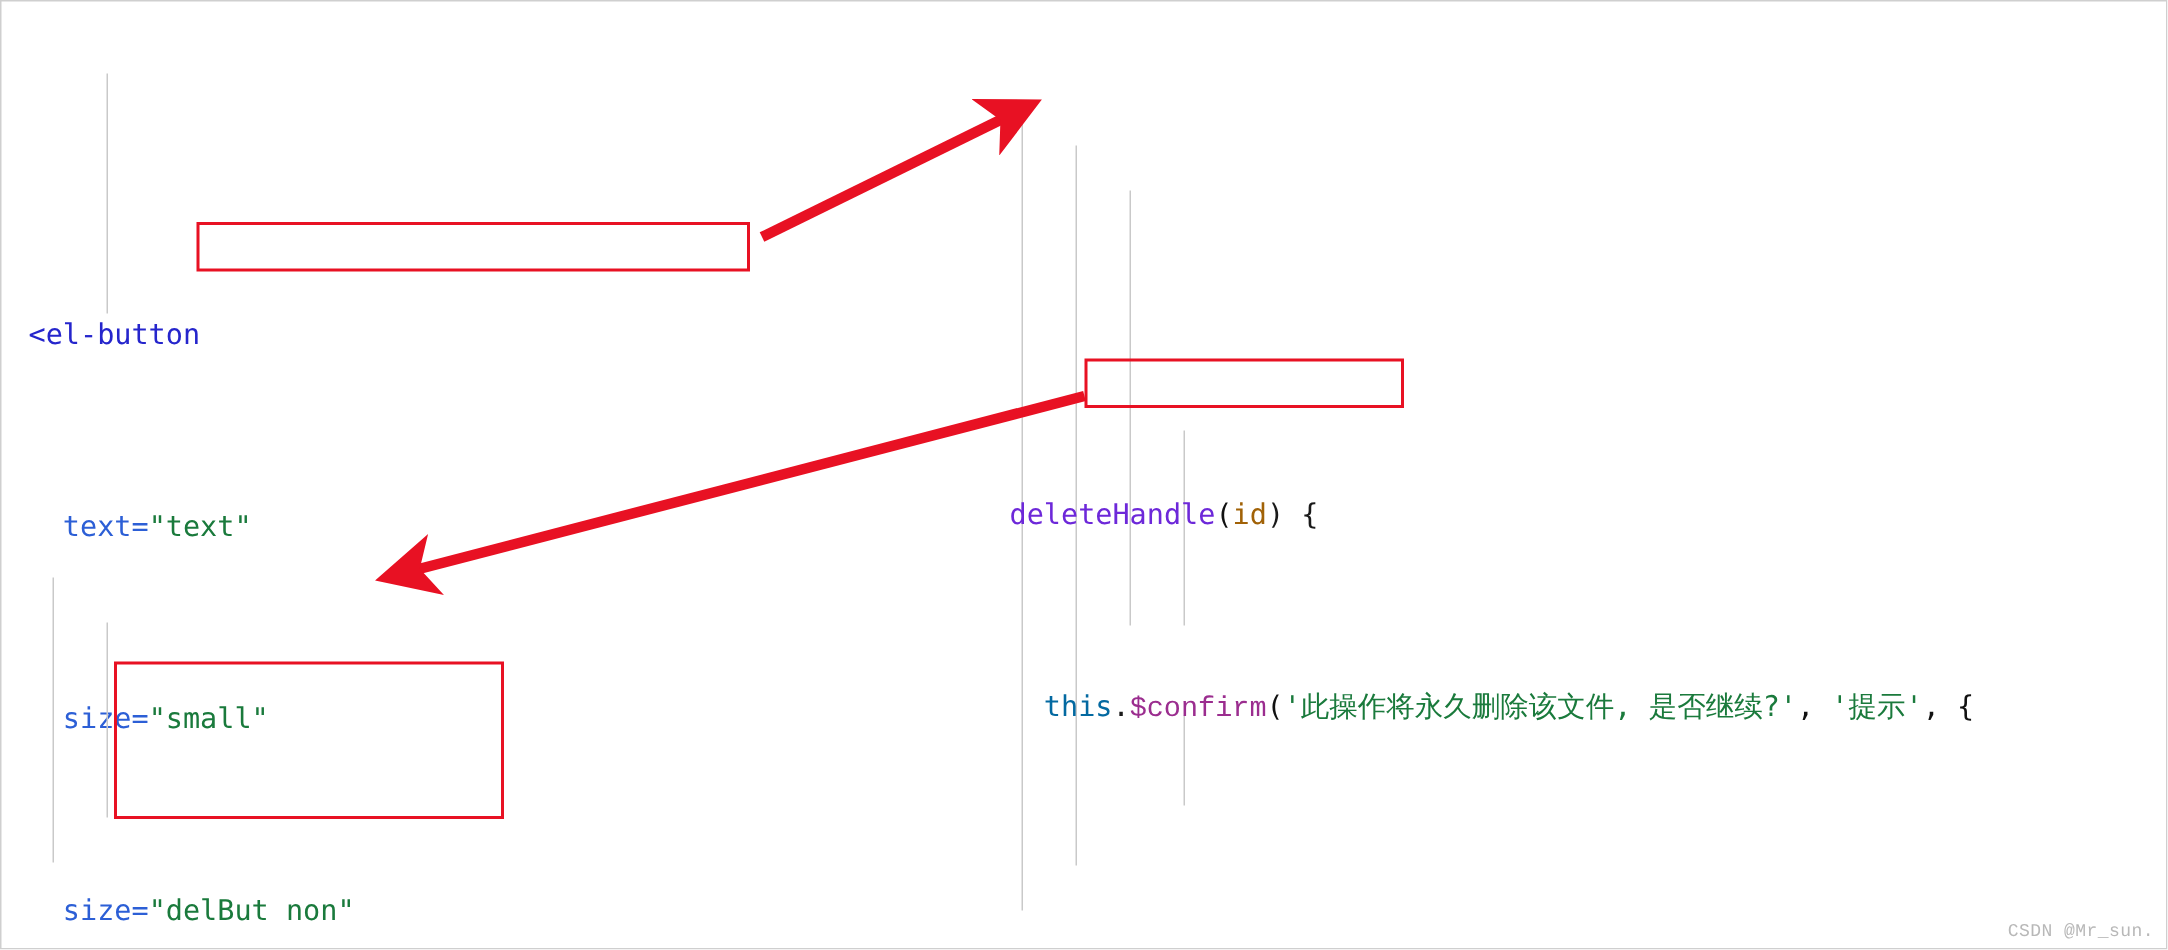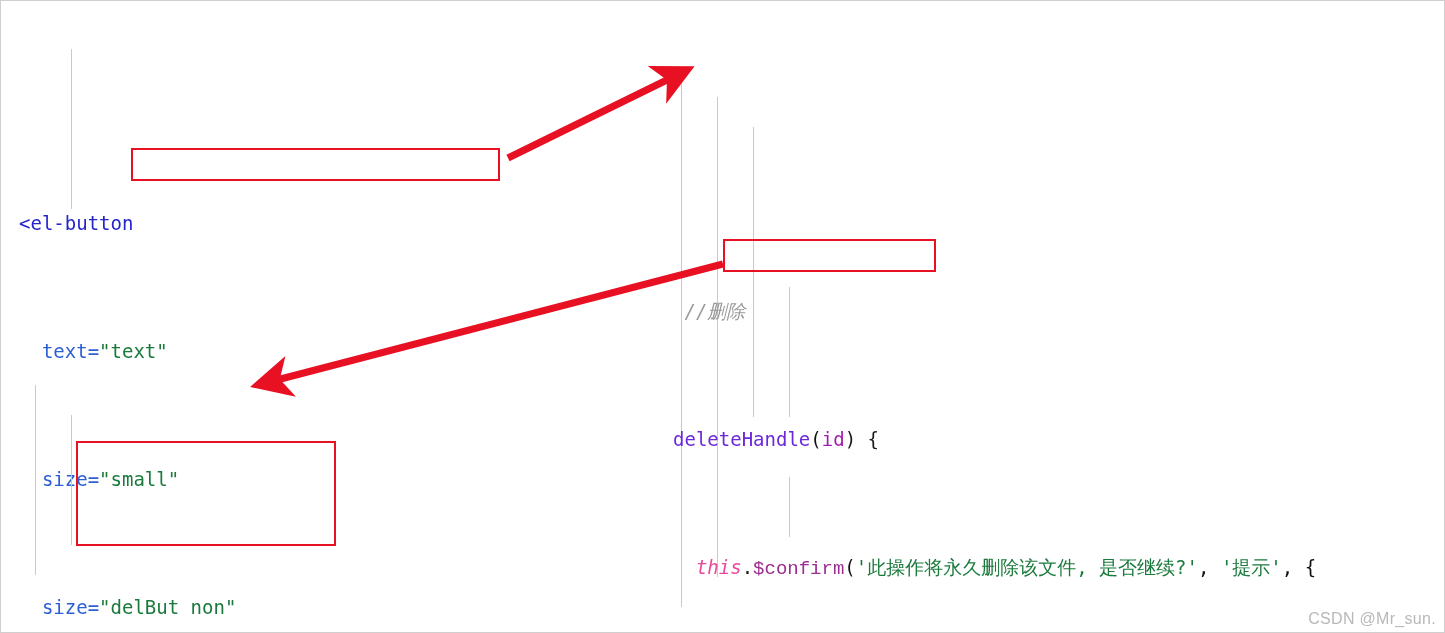--- a/index.html
+++ b/index.html
@@ -40,26 +40,26 @@
   .guide {
     position: absolute;
     width: 1px;
     background: #c9c9c9;
   }
 
   
   .tag      { color: #2525cc; margin-top: 22px; }           
   .attr     { color: #2c5fd6; }           
   .str      { color: #1a7a3c; }           
-  .kw       { color: #ec4899; font-style: italic; }           
+  .kw       { color: #0369a1; }           
   .fn       { color: #6d28d9; }           
   .prop     { color: #9b2d8f; font-family: Liberation Mono, monospace; }
   .plain    { color: #1a1a1a; }
   .cmt      { color: #9a9a9a; font-style: italic; }
-  .uline    { color: #a21caf; }
+  .uline    { color: #a16207; }
   .punct    { color: #111111; }
 
   
   .redbox {
     position: absolute;
     border: 2px solid #e81123;
     box-sizing: border-box;
     pointer-events: none;
   }
 
@@ -69,22 +69,22 @@
     left: 0; top: 0;
     width: 1445px; height: 633px;
     pointer-events: none;
   }
 
   
   .watermark {
     position: absolute;
     right: 8px;
     bottom: 4px;
-    font-family: Liberation Sans, sans-serif;
-    font-size: 16px;
+    font-family: Liberation Mono, monospace;
+    font-size: 12px;
     color: #b8b8b8;
     letter-spacing: 0.3px;
   }
 </style>
 </head>
 <body>
 
 <div class="shot">
 
   <div class="pane pane-left">
@@ -134,21 +134,20 @@
   </div>
 
   <div class="pane pane-right">
 
     <div class="guide" style="left:8px;  top:60px;  height:540px;"></div>
     <div class="guide" style="left:44px; top:90px;  height:480px;"></div>
     <div class="guide" style="left:80px; top:120px; height:290px;"></div>
     <div class="guide" style="left:116px; top:280px; height:130px;"></div>
     <div class="guide" style="left:116px; top:470px; height:60px;"></div>
 
-    <div class="ln"> <span class="cmt">//删除</span></div>
 
     <div class="ln"><span class="fn">deleteHandle</span><span class="punct">(</span><span class="uline">id</span><span class="plain">) {</span></div>
 
     <div class="ln">  <span class="kw">this</span><span class="plain">.</span><span class="prop">$confirm</span><span class="punct">(</span><span class="str">'此操作将永久删除该文件, 是否继续?'</span><span class="punct">, </span><span class="str">'提示'</span><span class="punct">, </span><span class="punct">{</span></div>
 
     
 
     
 
     

